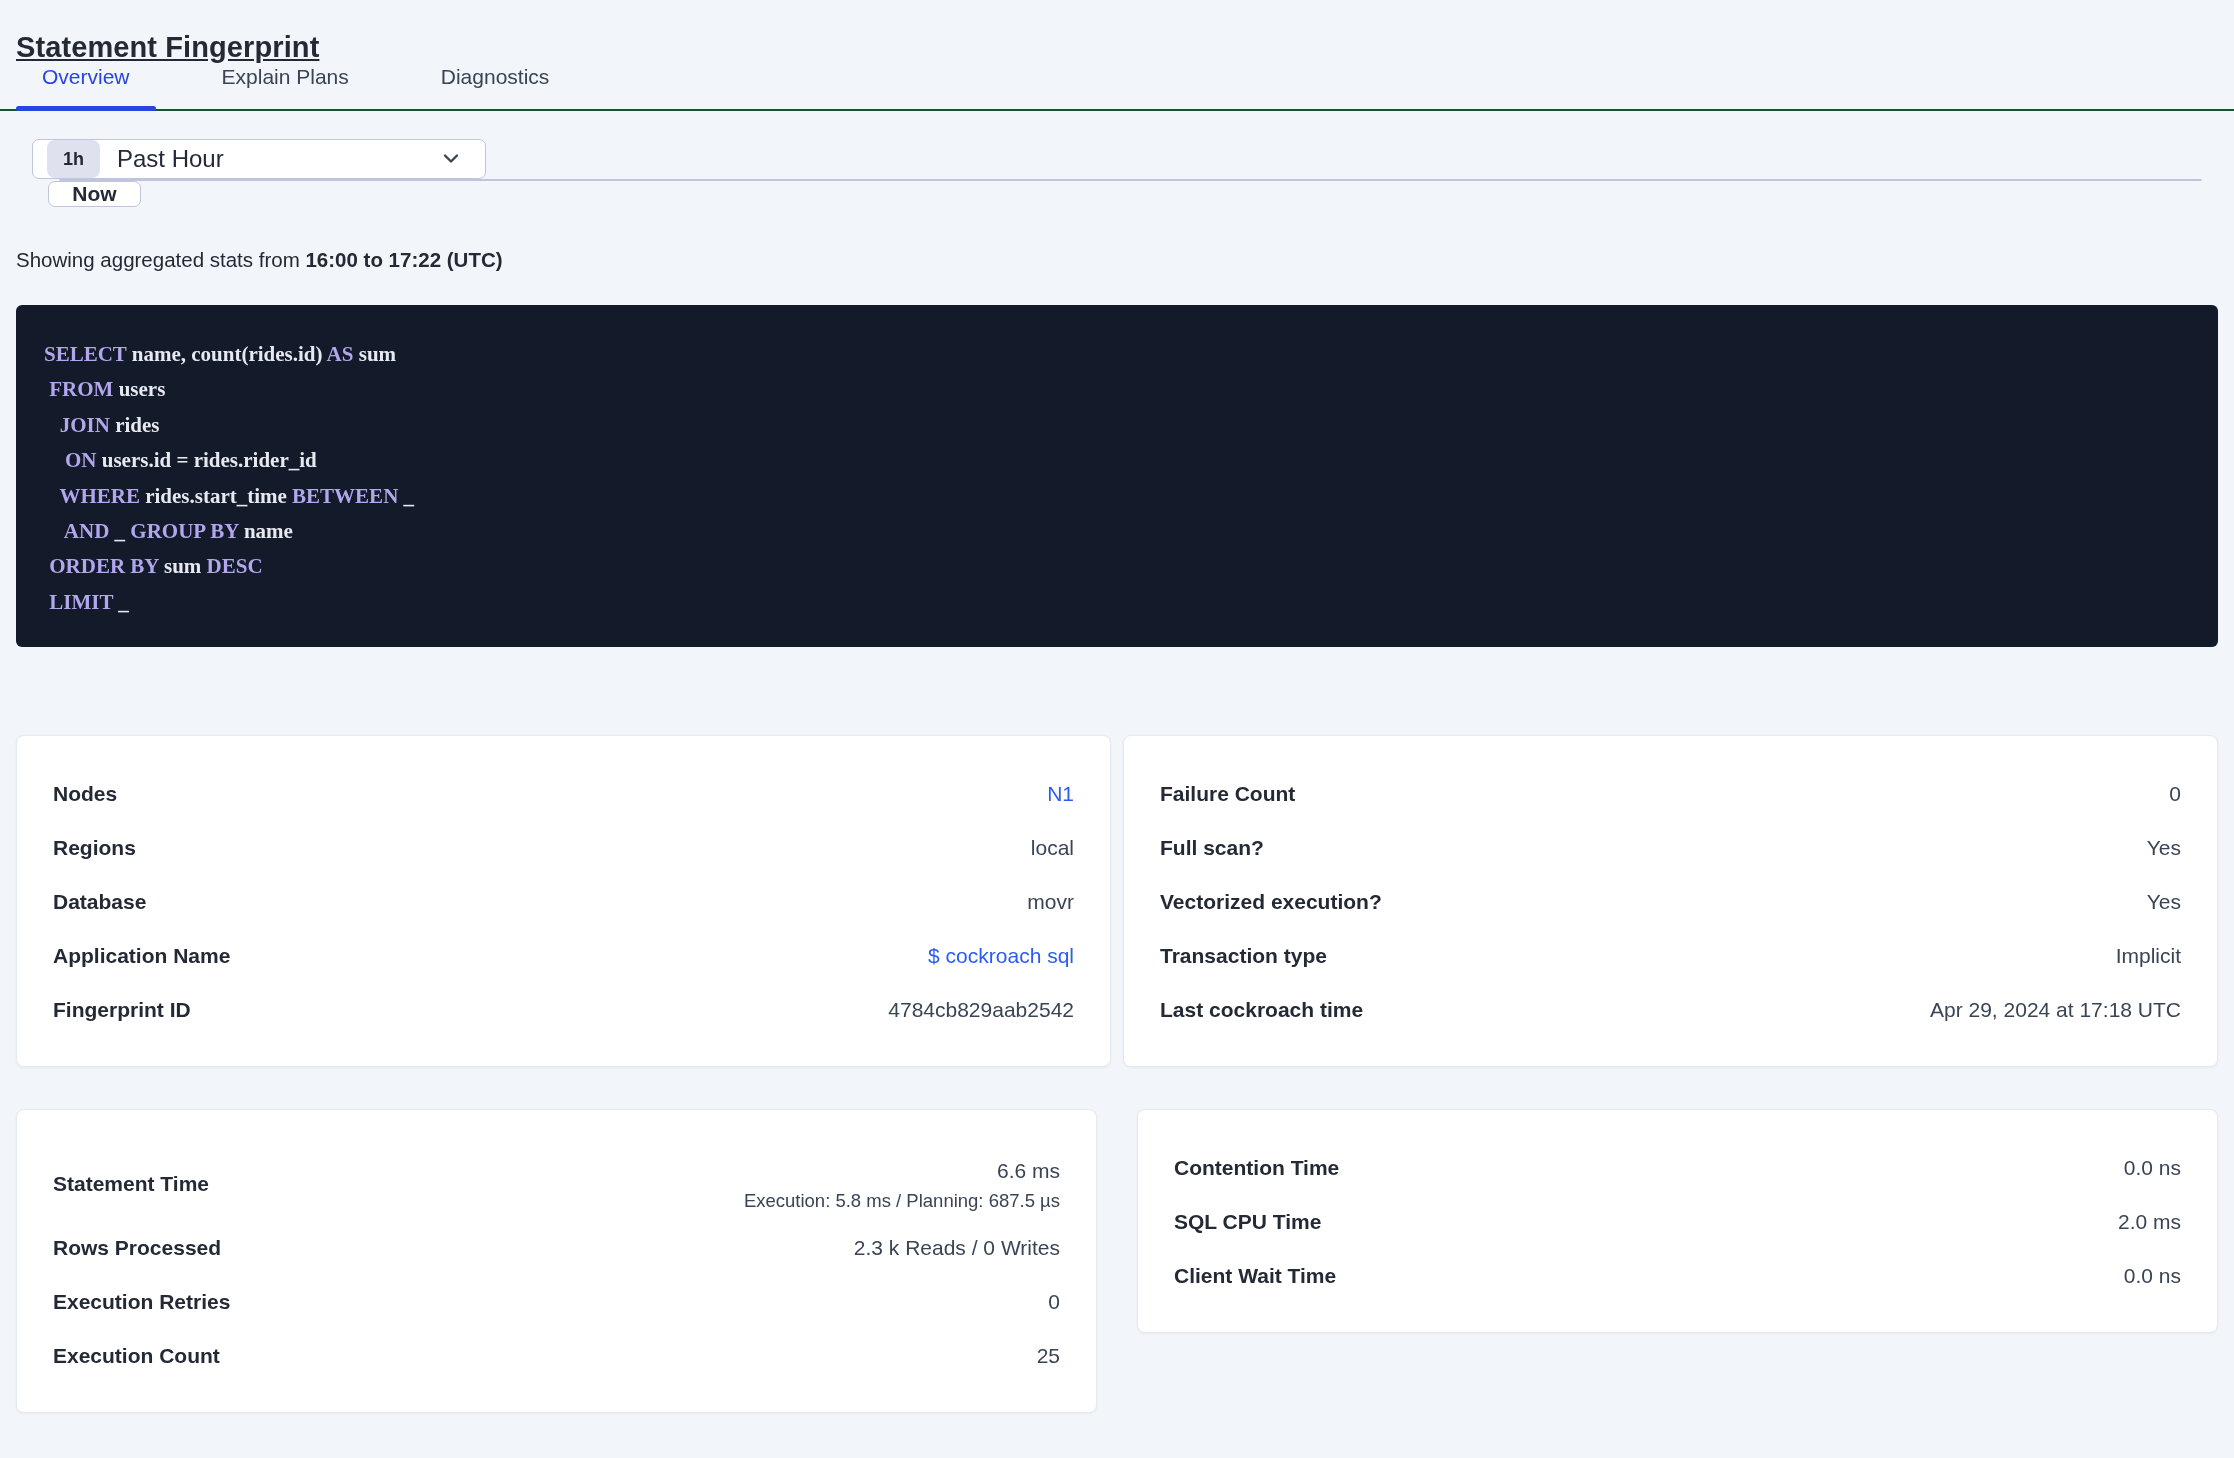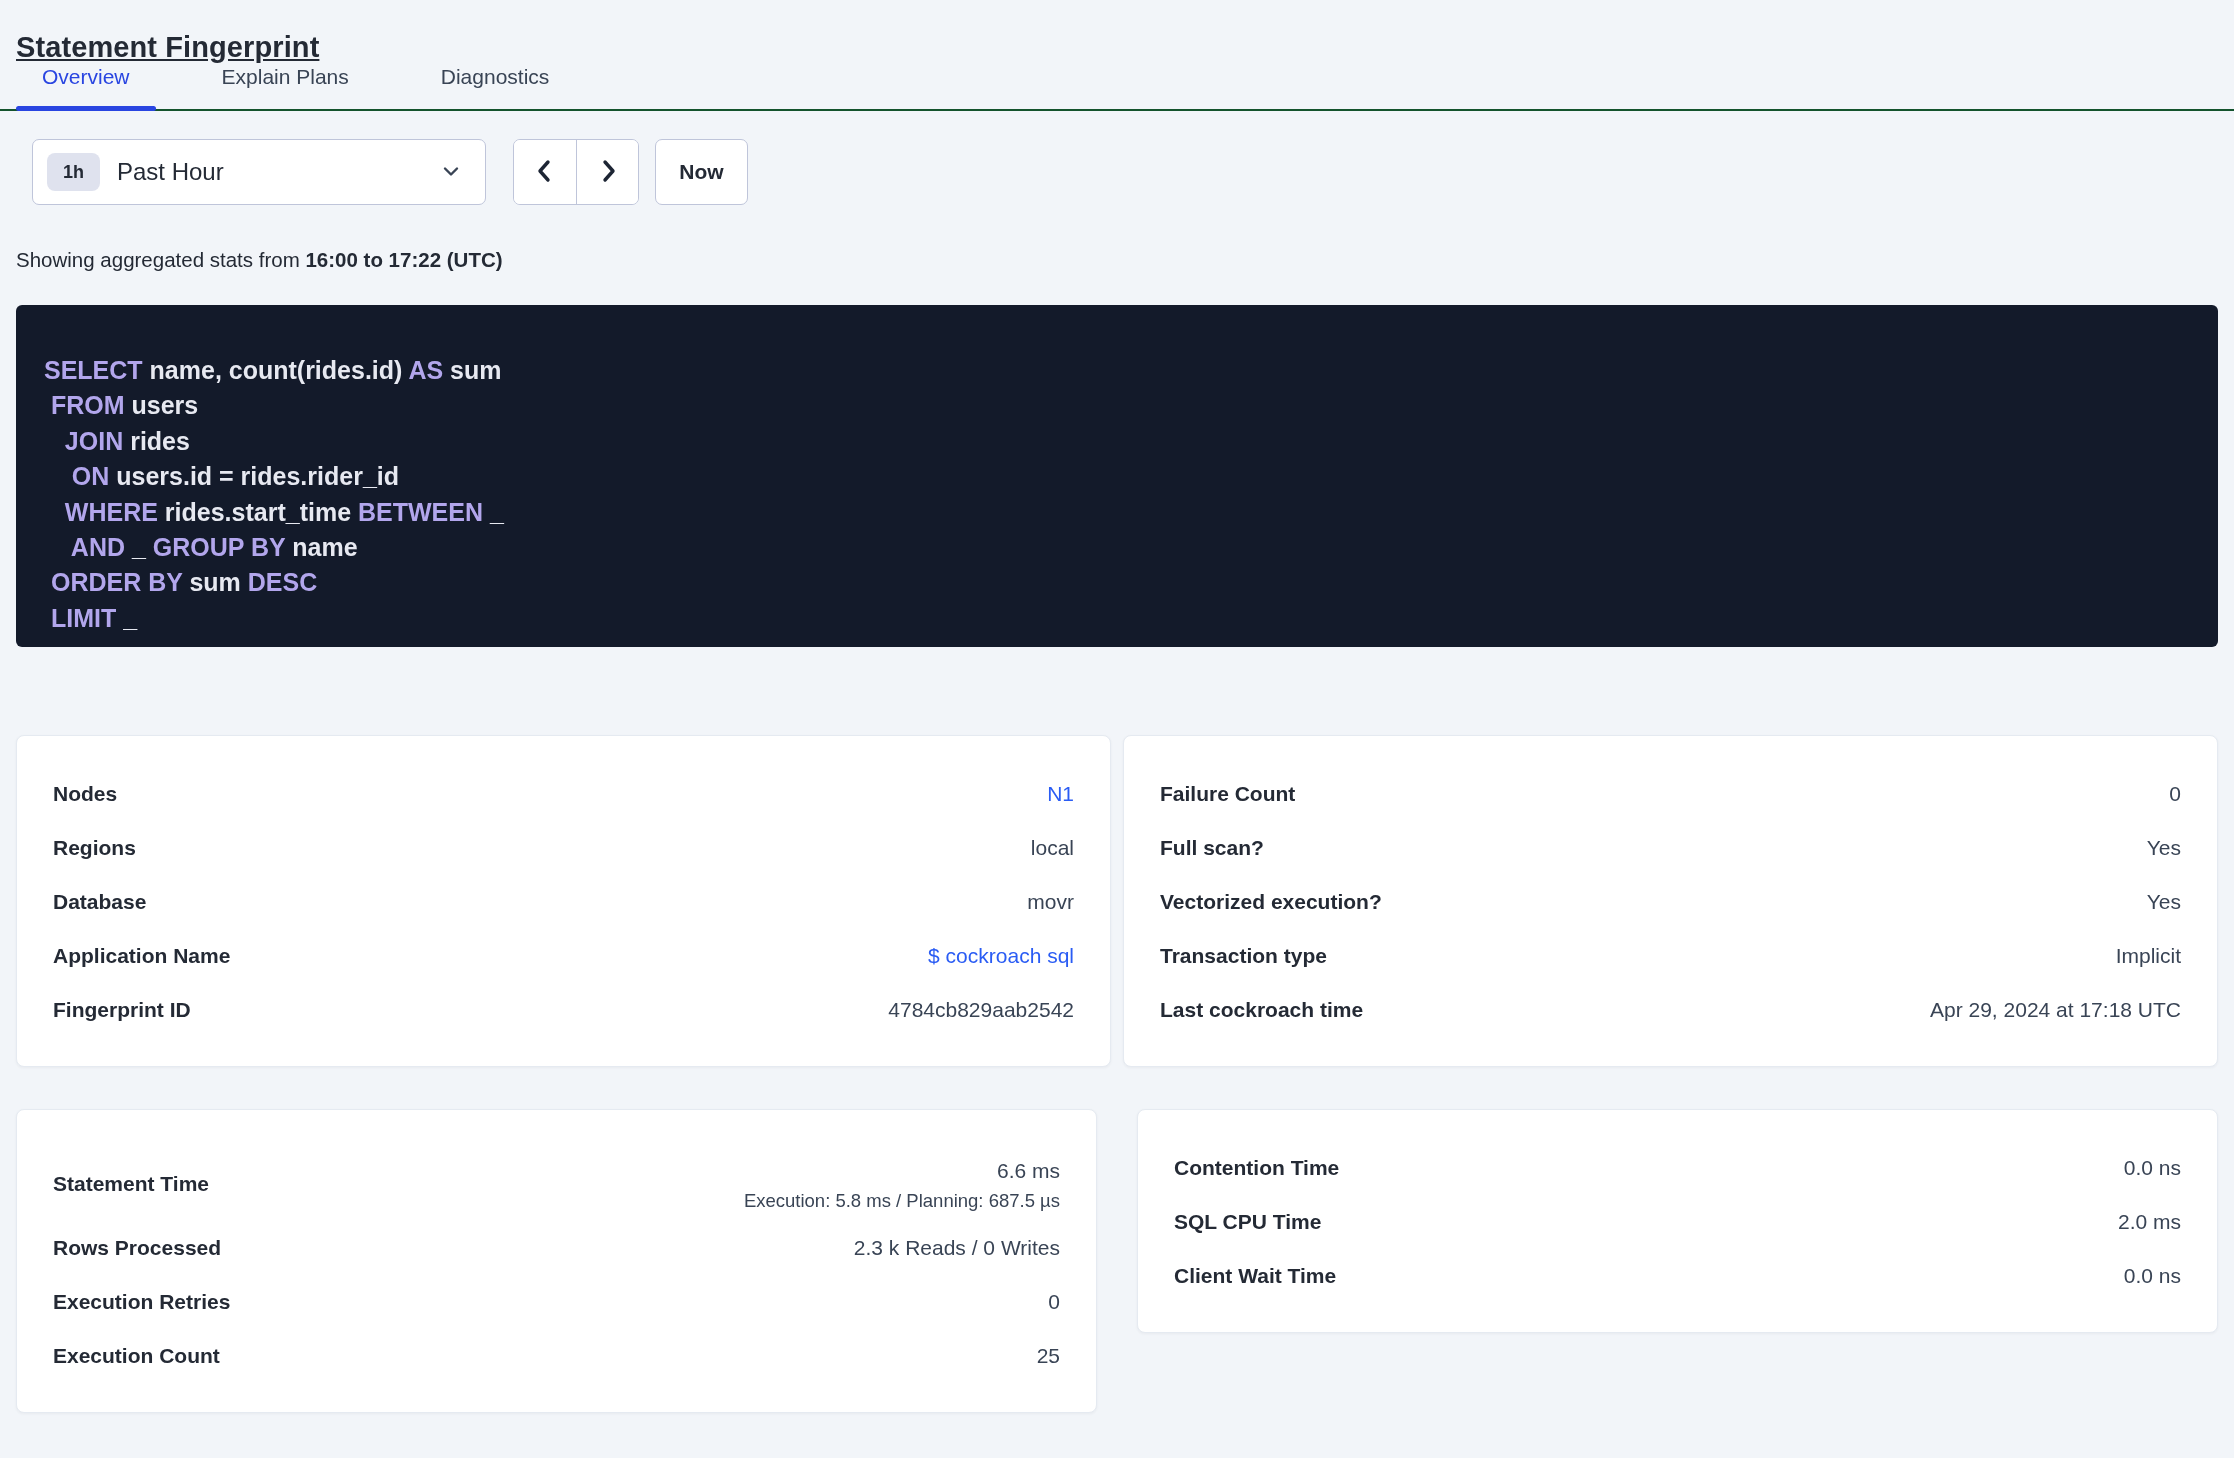--- a/index.html
+++ b/index.html
@@ -42,20 +42,21 @@
     content: "";
     position: absolute; left: 0; right: 0; bottom: -2px;
     height: 5px; background: #2945e1; border-radius: 3px;
   }
 
   
   .controls {
     margin: 28px 16px 0;
     display: flex; align-items: stretch;
     height: 66px;
+    flex-direction: column;
   }
   .dropdown {
     width: 454px; height: 66px;
     background: #fff;
     border: 1px solid #bfc5da;
     border-radius: 7px;
     display: flex; align-items: center;
     padding: 0 22px 0 14px;
     cursor: pointer;
     font-family: inherit;
@@ -103,24 +104,23 @@
   
   .sql-box {
     margin: 32px 16px 0;
     height: 342px;
     background: #131a2a;
     border-radius: 6px;
     padding: 32px 28px;
     overflow: hidden;
   }
   .sql-code {
-    font-family: Liberation Sans, sans-serif;
-    font-size: 25px; font-weight: 700; line-height: 35.4px;
+    font-family: Liberation Serif, serif;
+    font-size: 21px; font-weight: 700; line-height: 35.4px;
     color: #e7e9f1;
-    margin-top: 16px;
   }
   .sql-line { white-space: pre; }
   .sql-code .kw { color: #b2a6ec; }
   .sql-code .pl { color: #e7e9f1; }
 
   
   .cards {
     margin: 0 16px;
     display: grid;
     grid-template-columns: 1fr 1fr;

